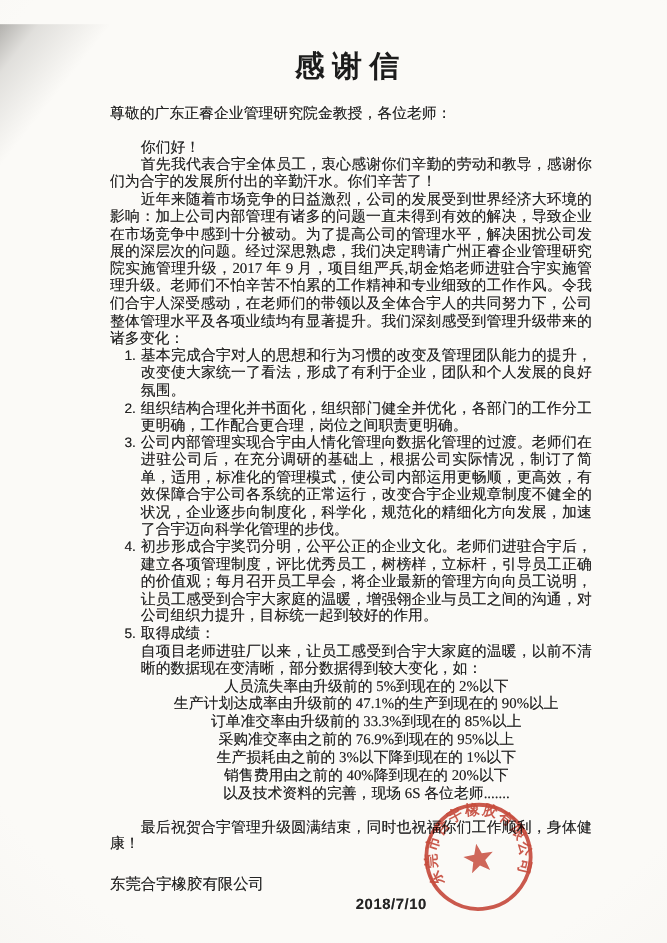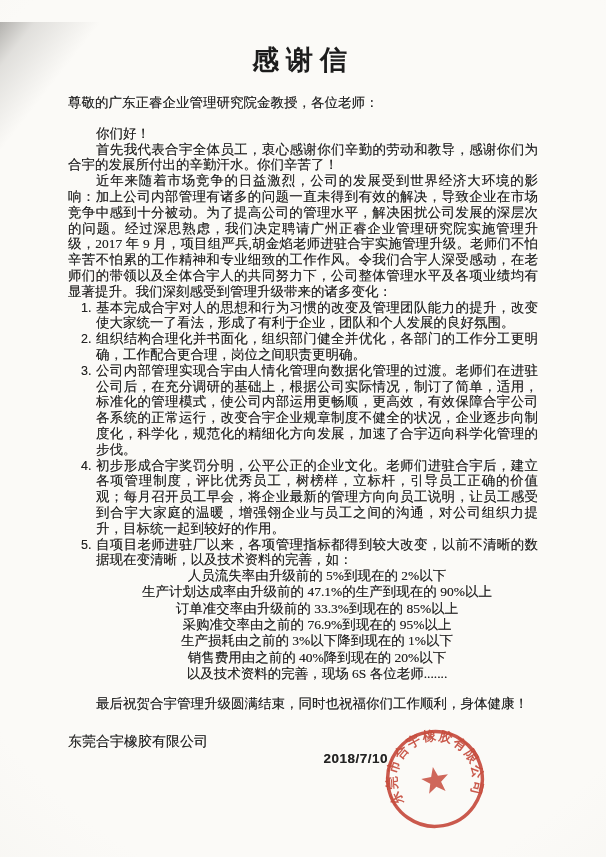--- a/index.html
+++ b/index.html
@@ -4,21 +4,21 @@
 <style>
   html,body{margin:0;padding:0;}
   body{
     width:606px;height:857px;position:relative;overflow:hidden;
     background:
       radial-gradient(140% 120% at 52% 45%, rgba(251,250,247,1) 50%, rgba(236,234,229,1) 100%),
       #f5f4f1;
     font-family:"Liberation Serif","DejaVu Serif",serif;
     color:#242424;
   }
-  .page{position:absolute;inset:0;padding:42px 68px 0 68px;box-sizing:border-box;}
+  .page{position:absolute;inset:0;padding:42px 68px 0 68px;box-sizing:border-box;margin-left:32px;}
   .scan-shadow{
     position:absolute;left:0;top:22px;width:120px;height:170px;pointer-events:none;
     background:linear-gradient(128deg, rgba(108,106,102,.50) 0%, rgba(148,146,142,.26) 14%, rgba(148,146,142,0) 40%);
   }
   .title{
     margin:0 0 17px 0;text-align:center;
     font-family:"Liberation Sans","DejaVu Sans",sans-serif;
     font-size:27px;font-weight:bold;letter-spacing:7px;color:#1c1c1c;
   }
   p{margin:0;font-size:13.5px;line-height:15.8px;text-align:justify;
@@ -59,21 +59,22 @@
   <p class="indent">你们好！</p>
   <p class="indent">首先我代表合宇全体员工，衷心感谢你们辛勤的劳动和教导，感谢你们为合宇的发展所付出的辛勤汗水。你们辛苦了！</p>
   <p class="indent">近年来随着市场竞争的日益激烈，公司的发展受到世界经济大环境的影响：加上公司内部管理有诸多的问题一直未得到有效的解决，导致企业在市场竞争中感到十分被动。为了提高公司的管理水平，解决困扰公司发展的深层次的问题。经过深思熟虑，我们决定聘请广州正睿企业管理研究院实施管理升级，2017 年 9 月，项目组严兵,胡金焰老师进驻合宇实施管理升级。老师们不怕辛苦不怕累的工作精神和专业细致的工作作风。令我们合宇人深受感动，在老师们的带领以及全体合宇人的共同努力下，公司整体管理水平及各项业绩均有显著提升。我们深刻感受到管理升级带来的诸多变化：</p>
 
   <ol class="changes">
     <li>基本完成合宇对人的思想和行为习惯的改变及管理团队能力的提升，改变使大家统一了看法，形成了有利于企业，团队和个人发展的良好氛围。</li>
     <li>组织结构合理化并书面化，组织部门健全并优化，各部门的工作分工更明确，工作配合更合理，岗位之间职责更明确。</li>
     <li>公司内部管理实现合宇由人情化管理向数据化管理的过渡。老师们在进驻公司后，在充分调研的基础上，根据公司实际情况，制订了简单，适用，标准化的管理模式，使公司内部运用更畅顺，更高效，有效保障合宇公司各系统的正常运行，改变合宇企业规章制度不健全的状况，企业逐步向制度化，科学化，规范化的精细化方向发展，加速了合宇迈向科学化管理的步伐。</li>
     <li>初步形成合宇奖罚分明，公平公正的企业文化。老师们进驻合宇后，建立各项管理制度，评比优秀员工，树榜样，立标杆，引导员工正确的价值观；每月召开员工早会，将企业最新的管理方向向员工说明，让员工感受到合宇大家庭的温暖，增强翎企业与员工之间的沟通，对公司组织力提升，目标统一起到较好的作用。</li>
     <li>
-      <p>自项目老师进驻厂以来，各项管理指标都得到较大改变，以前不清晰的数据现在变清晰，以及技术资料的完善，如：</p>
+      <span class="ach-heading">取得成绩：</span>
+      <p>自项目老师进驻厂以来，让员工感受到合宇大家庭的温暖，以前不清晰的数据现在变清晰，部分数据得到较大变化，如：</p>
       <div class="metrics">
         <p>人员流失率由升级前的 5%到现在的 2%以下</p>
         <p>生产计划达成率由升级前的 47.1%的生产到现在的 90%以上</p>
         <p>订单准交率由升级前的 33.3%到现在的 85%以上</p>
         <p>采购准交率由之前的 76.9%到现在的 95%以上</p>
         <p>生产损耗由之前的 3%以下降到现在的 1%以下</p>
         <p>销售费用由之前的 40%降到现在的 20%以下</p>
         <p>以及技术资料的完善，现场 6S 各位老师.......</p>
       </div>
     </li>

